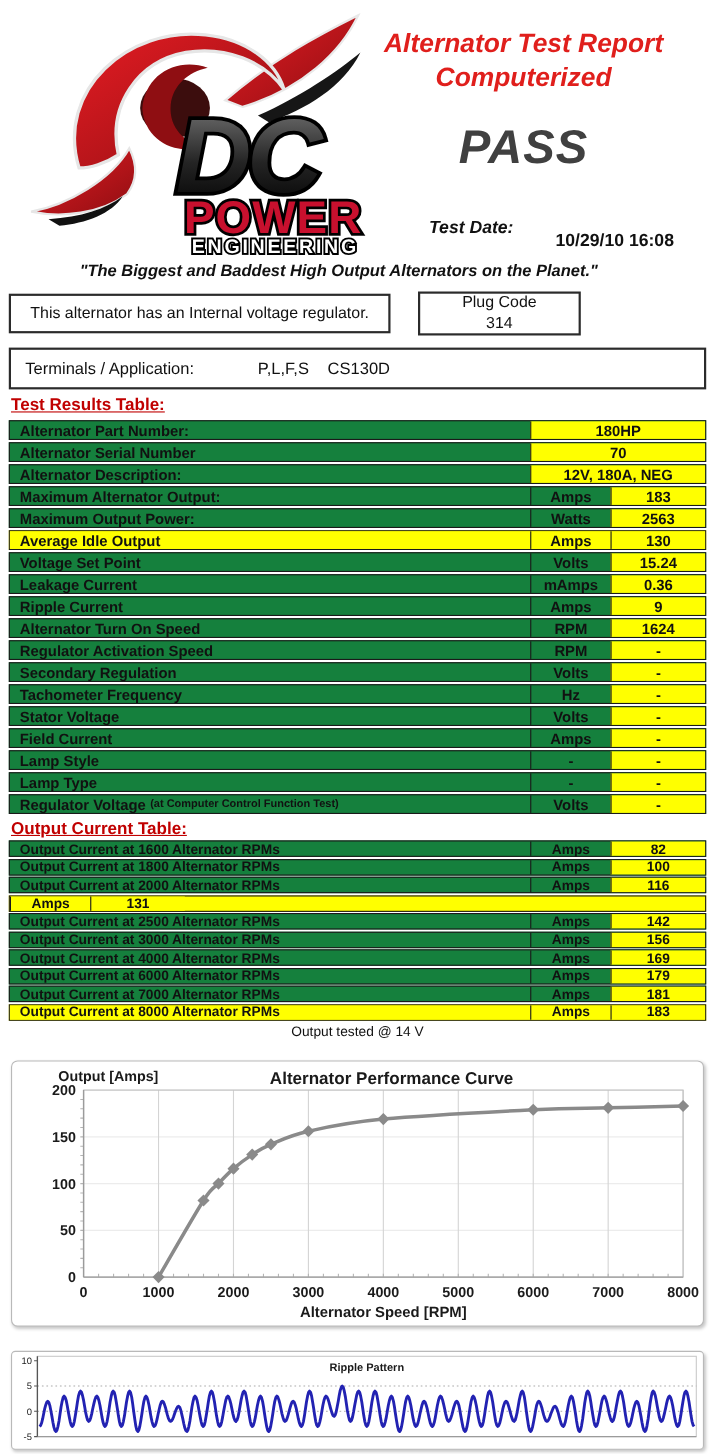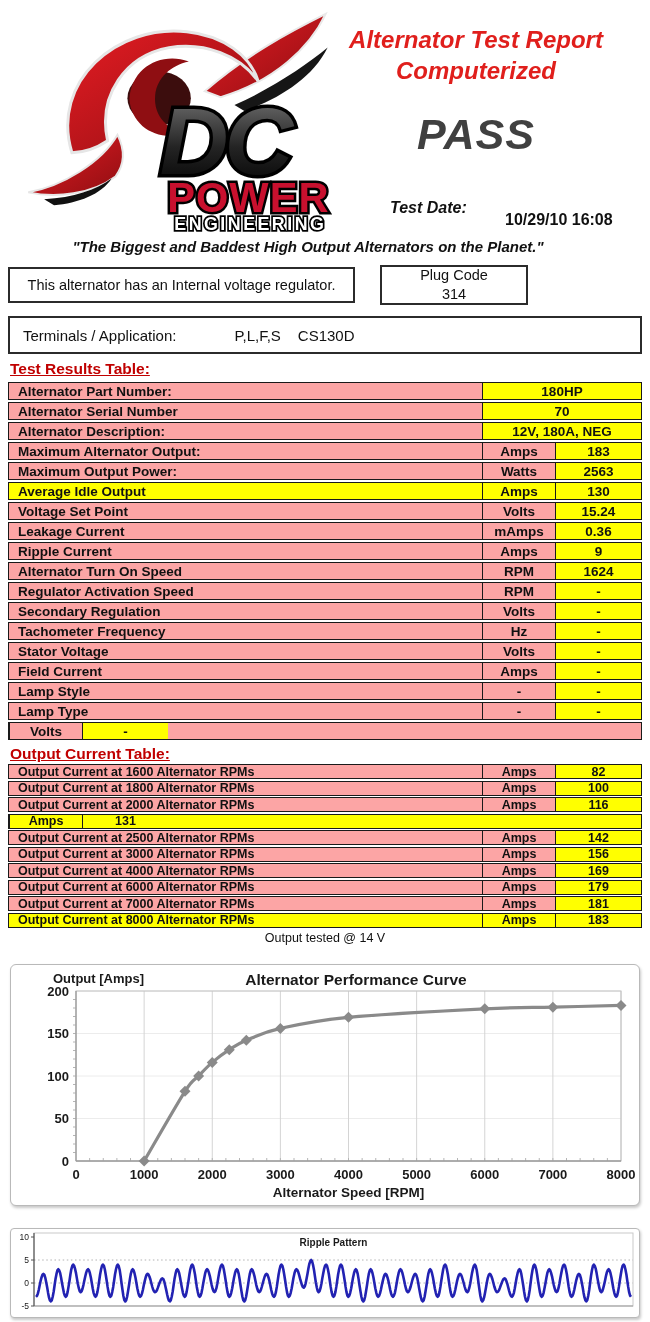--- a/index.html
+++ b/index.html
@@ -28,21 +28,21 @@
 
   
   .sec-heading { color:#c00000; font-weight:bold; font-size:15.5px; text-decoration:underline; }
   #h-results { left:10px; top:360px; }
   #h-output  { left:10px; top:745px; }
 
   
   .dtable { left:8px; width:634px; }
   #main-table { top:382px; }
   #oc-table   { top:764px; }
-  .trow { display:flex; align-items:stretch; border:1.5px solid #1a1a1a; background:#fca5a5; margin-bottom:2px; }
+  .trow { display:flex; align-items:stretch; border:1.5px solid #1a1a1a; background:#15803d; margin-bottom:2px; }
   #main-table .trow { height:18px; font-size:13.5px; }
   #oc-table   .trow { height:15px; font-size:12.5px; margin-bottom:1.5px; }
   .c-label { flex:1; display:flex; align-items:center; padding-left:9px; font-weight:bold; white-space:nowrap; overflow:hidden; }
   .c-label .note { font-size:10px; font-weight:bold; margin-left:4px; }
   .c-unit  { width:73px; border-left:1.5px solid #1a1a1a; display:flex; align-items:center; justify-content:center; font-weight:bold; }
   .c-value { width:86px; border-left:1.5px solid #1a1a1a; display:flex; align-items:center; justify-content:center; font-weight:bold; background:#ffff00; }
   .c-merged{ width:159px; border-left:1.5px solid #1a1a1a; display:flex; align-items:center; justify-content:center; font-weight:bold; background:#ffff00; white-space:nowrap; }
   .trow.hl, .trow.hl .c-unit, .trow.hl .c-label { background:#ffff00; }
 
   #footnote { left:0; top:931px; width:650px; text-align:center; font-size:12.5px; }
@@ -184,20 +184,21 @@
         <div class="c-label">Lamp Style</div>
         <div class="c-unit">-</div>
         <div class="c-value">-</div>
       </div>
       <div class="trow">
         <div class="c-label">Lamp Type</div>
         <div class="c-unit">-</div>
         <div class="c-value">-</div>
       </div>
       <div class="trow">
+        <div class="c-label">Regulator Voltage<span class="note">(at Computer Control Function Test)</span></div>
         <div class="c-unit">Volts</div>
         <div class="c-value">-</div>
       </div>
     </div>
 
   <div id="h-output" class="abs sec-heading">Output Current Table:</div>
   <div id="oc-table" class="abs dtable">
       <div class="trow">
         <div class="c-label">Output Current at 1600 Alternator RPMs</div>
         <div class="c-unit">Amps</div>

